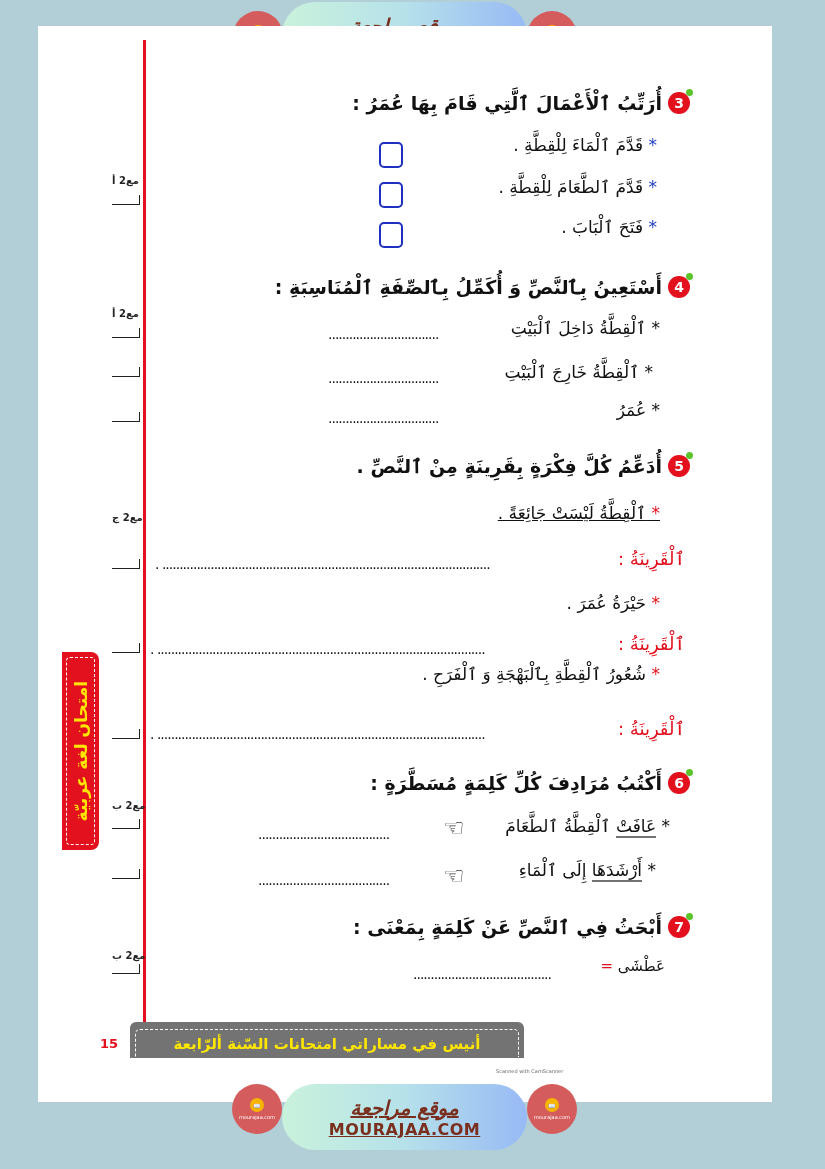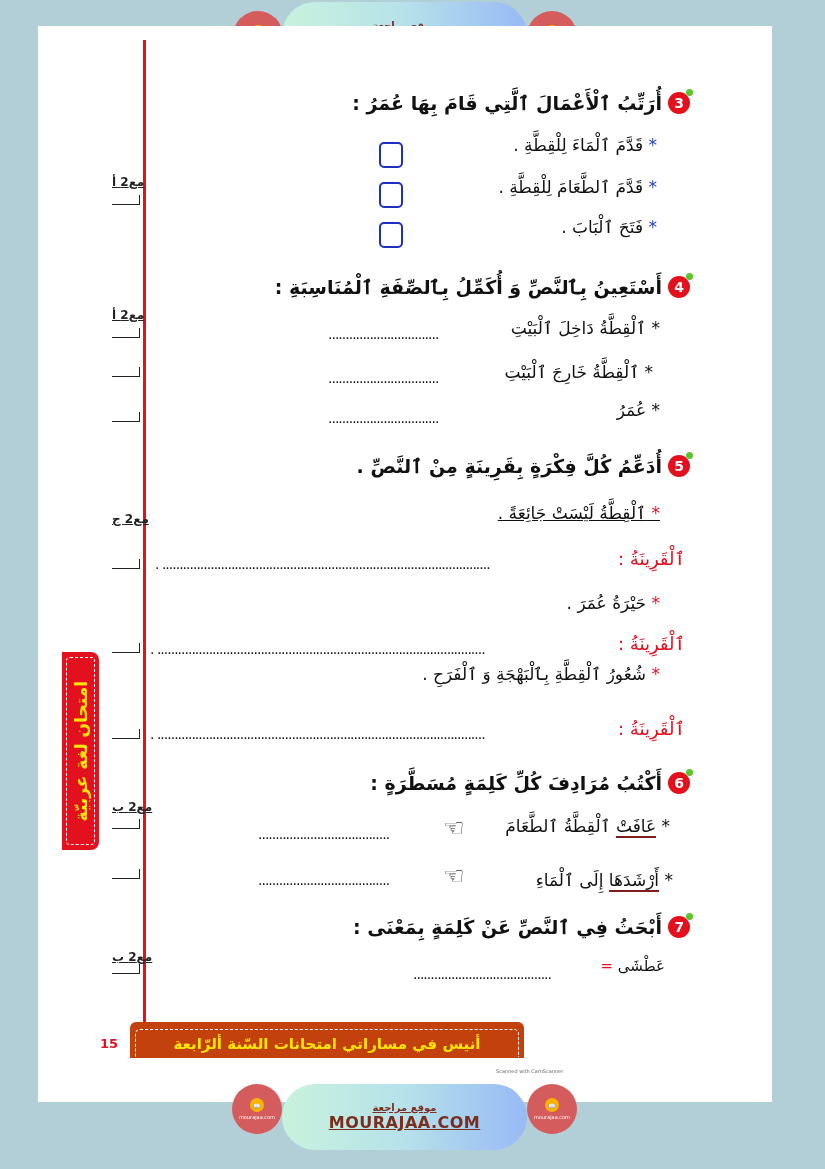--- a/index.html
+++ b/index.html
@@ -20,21 +20,21 @@
   
   .banner {
     position: absolute; left: 282px; width: 245px; height: 66px;
     border-radius: 33px;
     background: linear-gradient(90deg, #c9f2dc 0%, #b6e1ea 50%, #97baf5 100%);
     display: flex; flex-direction: column; align-items: center; justify-content: center;
     color: #7a2e1d; font-weight: bold; text-decoration: underline;
   }
   .banner.top { top: 2px; }
   .banner.bottom { top: 1084px; }
-  .banner .ar { font-size: 10px; direction: rtl; }
+  .banner .ar { font-size: 20px; direction: rtl; font-style: italic; }
   .banner .en { font-size: 16px; letter-spacing: 0.5px; }
   .logo-circle {
     position: absolute; width: 50px; height: 50px; border-radius: 50%;
     background: #d55c5c; display: flex; flex-direction: column; align-items: center; justify-content: center;
   }
   .logo-circle .dot {
     width: 14px; height: 14px; border-radius: 50%; background: #f4b400;
     font-size: 6px; color: #7a2e1d; display: flex; align-items: center; justify-content: center;
   }
   .logo-circle .small { font-size: 5px; color: #fff; margin-top: 2px; }
@@ -51,42 +51,42 @@
   }
   .item { position: absolute; font-size: 17px; right: 140px; white-space: nowrap; }
   .star-blue { color: #1f3fbf; }
   .star-red { color: #e3101e; }
   .star-black { color: #111; }
   .checkbox {
     position: absolute; left: 379px; width: 24px; height: 26px; border: 2.5px solid #1f2fbf; border-radius: 5px;
   }
   .dots { position: absolute; font-size: 14px; color: #111; letter-spacing: -1px; white-space: nowrap; overflow: hidden; }
   .red-label { color: #e3101e; font-size: 18px; position: absolute; right: 140px; }
-  .underline-red { border-bottom: 2px solid #7f1d1d; }
+  .underline-red { border-bottom: 2px solid #737373; }
   .hand { position: absolute; font-size: 24px; color: #333; }
-  .score-label { position: absolute; left: 112px; font-size: 12px; color: #222; direction: rtl; font-weight: bold; text-decoration: underline; }
+  .score-label { position: absolute; left: 112px; font-size: 10px; color: #222; direction: rtl; font-weight: bold; }
   .score-box {
     position: absolute; left: 112px; width: 28px; height: 10px;
     border-bottom: 1.5px solid #222; border-right: 1.5px solid #222;
   }
   .side-tab {
     position: absolute; left: 62px; top: 652px; width: 37px; height: 198px;
     background: #e3101e; border-radius: 0 8px 8px 0;
     display: flex; align-items: center; justify-content: center;
   }
   .side-tab .inner {
     width: 29px; height: 188px; border: 1.5px dashed #fff; border-radius: 4px;
     display: flex; align-items: center; justify-content: center;
   }
   .side-tab span {
     writing-mode: vertical-rl; transform: rotate(180deg); color: #ffe600; font-weight: bold; font-size: 17px; direction: rtl;
   }
   .footer-bar {
     position: absolute; left: 130px; top: 1022px; width: 394px; height: 36px;
-    background: #c2410c; border-radius: 6px 6px 0 0;
+    background: #737373; border-radius: 6px 6px 0 0;
     display: flex; align-items: center; justify-content: center; padding-top: 6px;
   }
   .footer-bar .inner {
     width: 384px; height: 28px; border-top: 1.5px dashed #fff; border-left: 1.5px dashed #fff; border-right: 1.5px dashed #fff;
     border-radius: 5px 5px 0 0;
     display: flex; align-items: center; justify-content: center;
   }
   .footer-bar span { color: #ffe600; font-size: 15px; font-weight: bold; direction: rtl; }
   .page-num { position: absolute; left: 100px; top: 1036px; font-size: 13px; font-weight: bold; color: #e3101e; }
   .scanner { position: absolute; left: 496px; top: 1068px; font-size: 5px; color: #666; }
@@ -194,21 +194,21 @@
 
 <div class="q-title rtl" style="top:772px;">
   <span class="badge">6</span>
   <span>أَكْتُبُ مُرَادِفَ كُلِّ كَلِمَةٍ مُسَطَّرَةٍ :</span>
 </div>
 <div class="item rtl" style="top:816px;right:155px;">
   <span class="star-black">* </span><span class="underline-red">عَافَتْ</span><span> ٱلْقِطَّةُ ٱلطَّعَامَ</span>
 </div>
 <div class="hand" style="left:443px;top:814px;">☜</div>
 <div class="dots" style="left:258px;top:826px;width:180px;">......................................</div>
-<div class="item rtl" style="top:860px;right:152px;margin-top:10px;">
+<div class="item rtl" style="top:860px;right:169px;">
   <span class="star-black">* </span><span class="underline-red">أَرْشَدَهَا</span><span> إِلَى ٱلْمَاءِ</span>
 </div>
 <div class="hand" style="left:443px;top:862px;">☜</div>
 <div class="dots" style="left:258px;top:872px;width:180px;">......................................</div>
 
 <div class="q-title rtl" style="top:916px;">
   <span class="badge">7</span>
   <span>أَبْحَثُ فِي ٱلنَّصِّ عَنْ كَلِمَةٍ بِمَعْنَى :</span>
 </div>
 <div class="item rtl" style="top:957px;right:160px;font-size:15px;">

